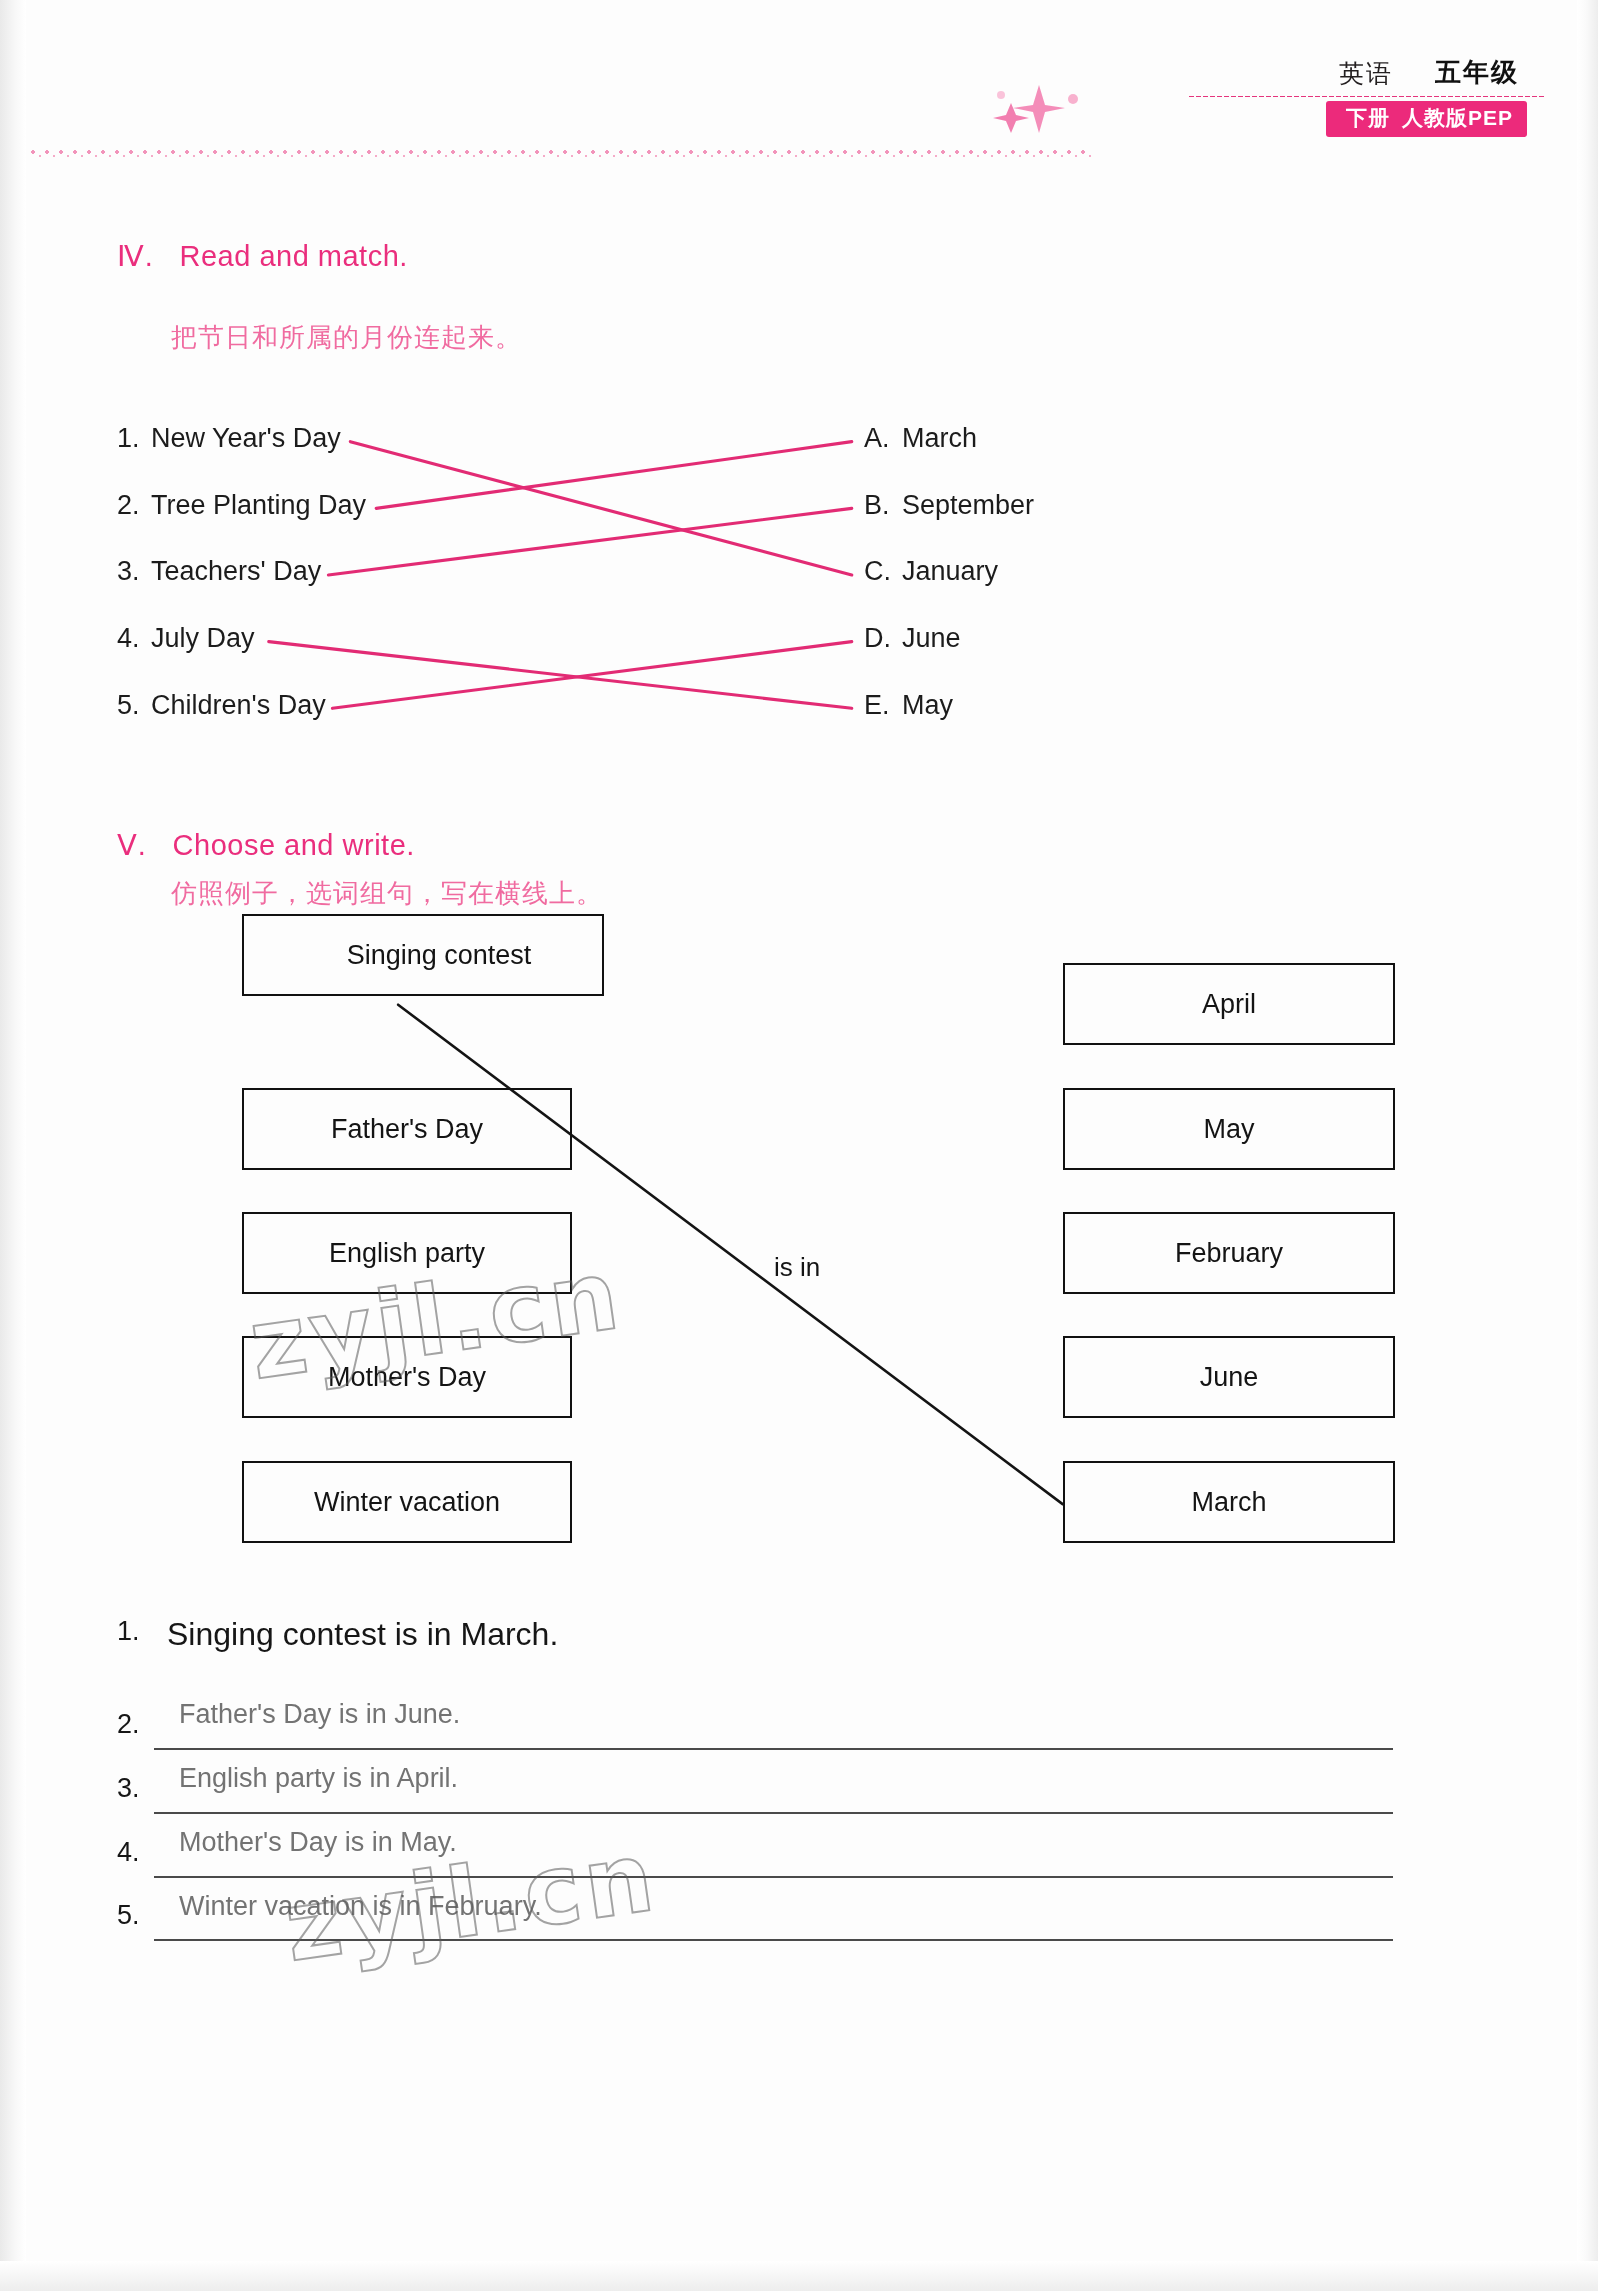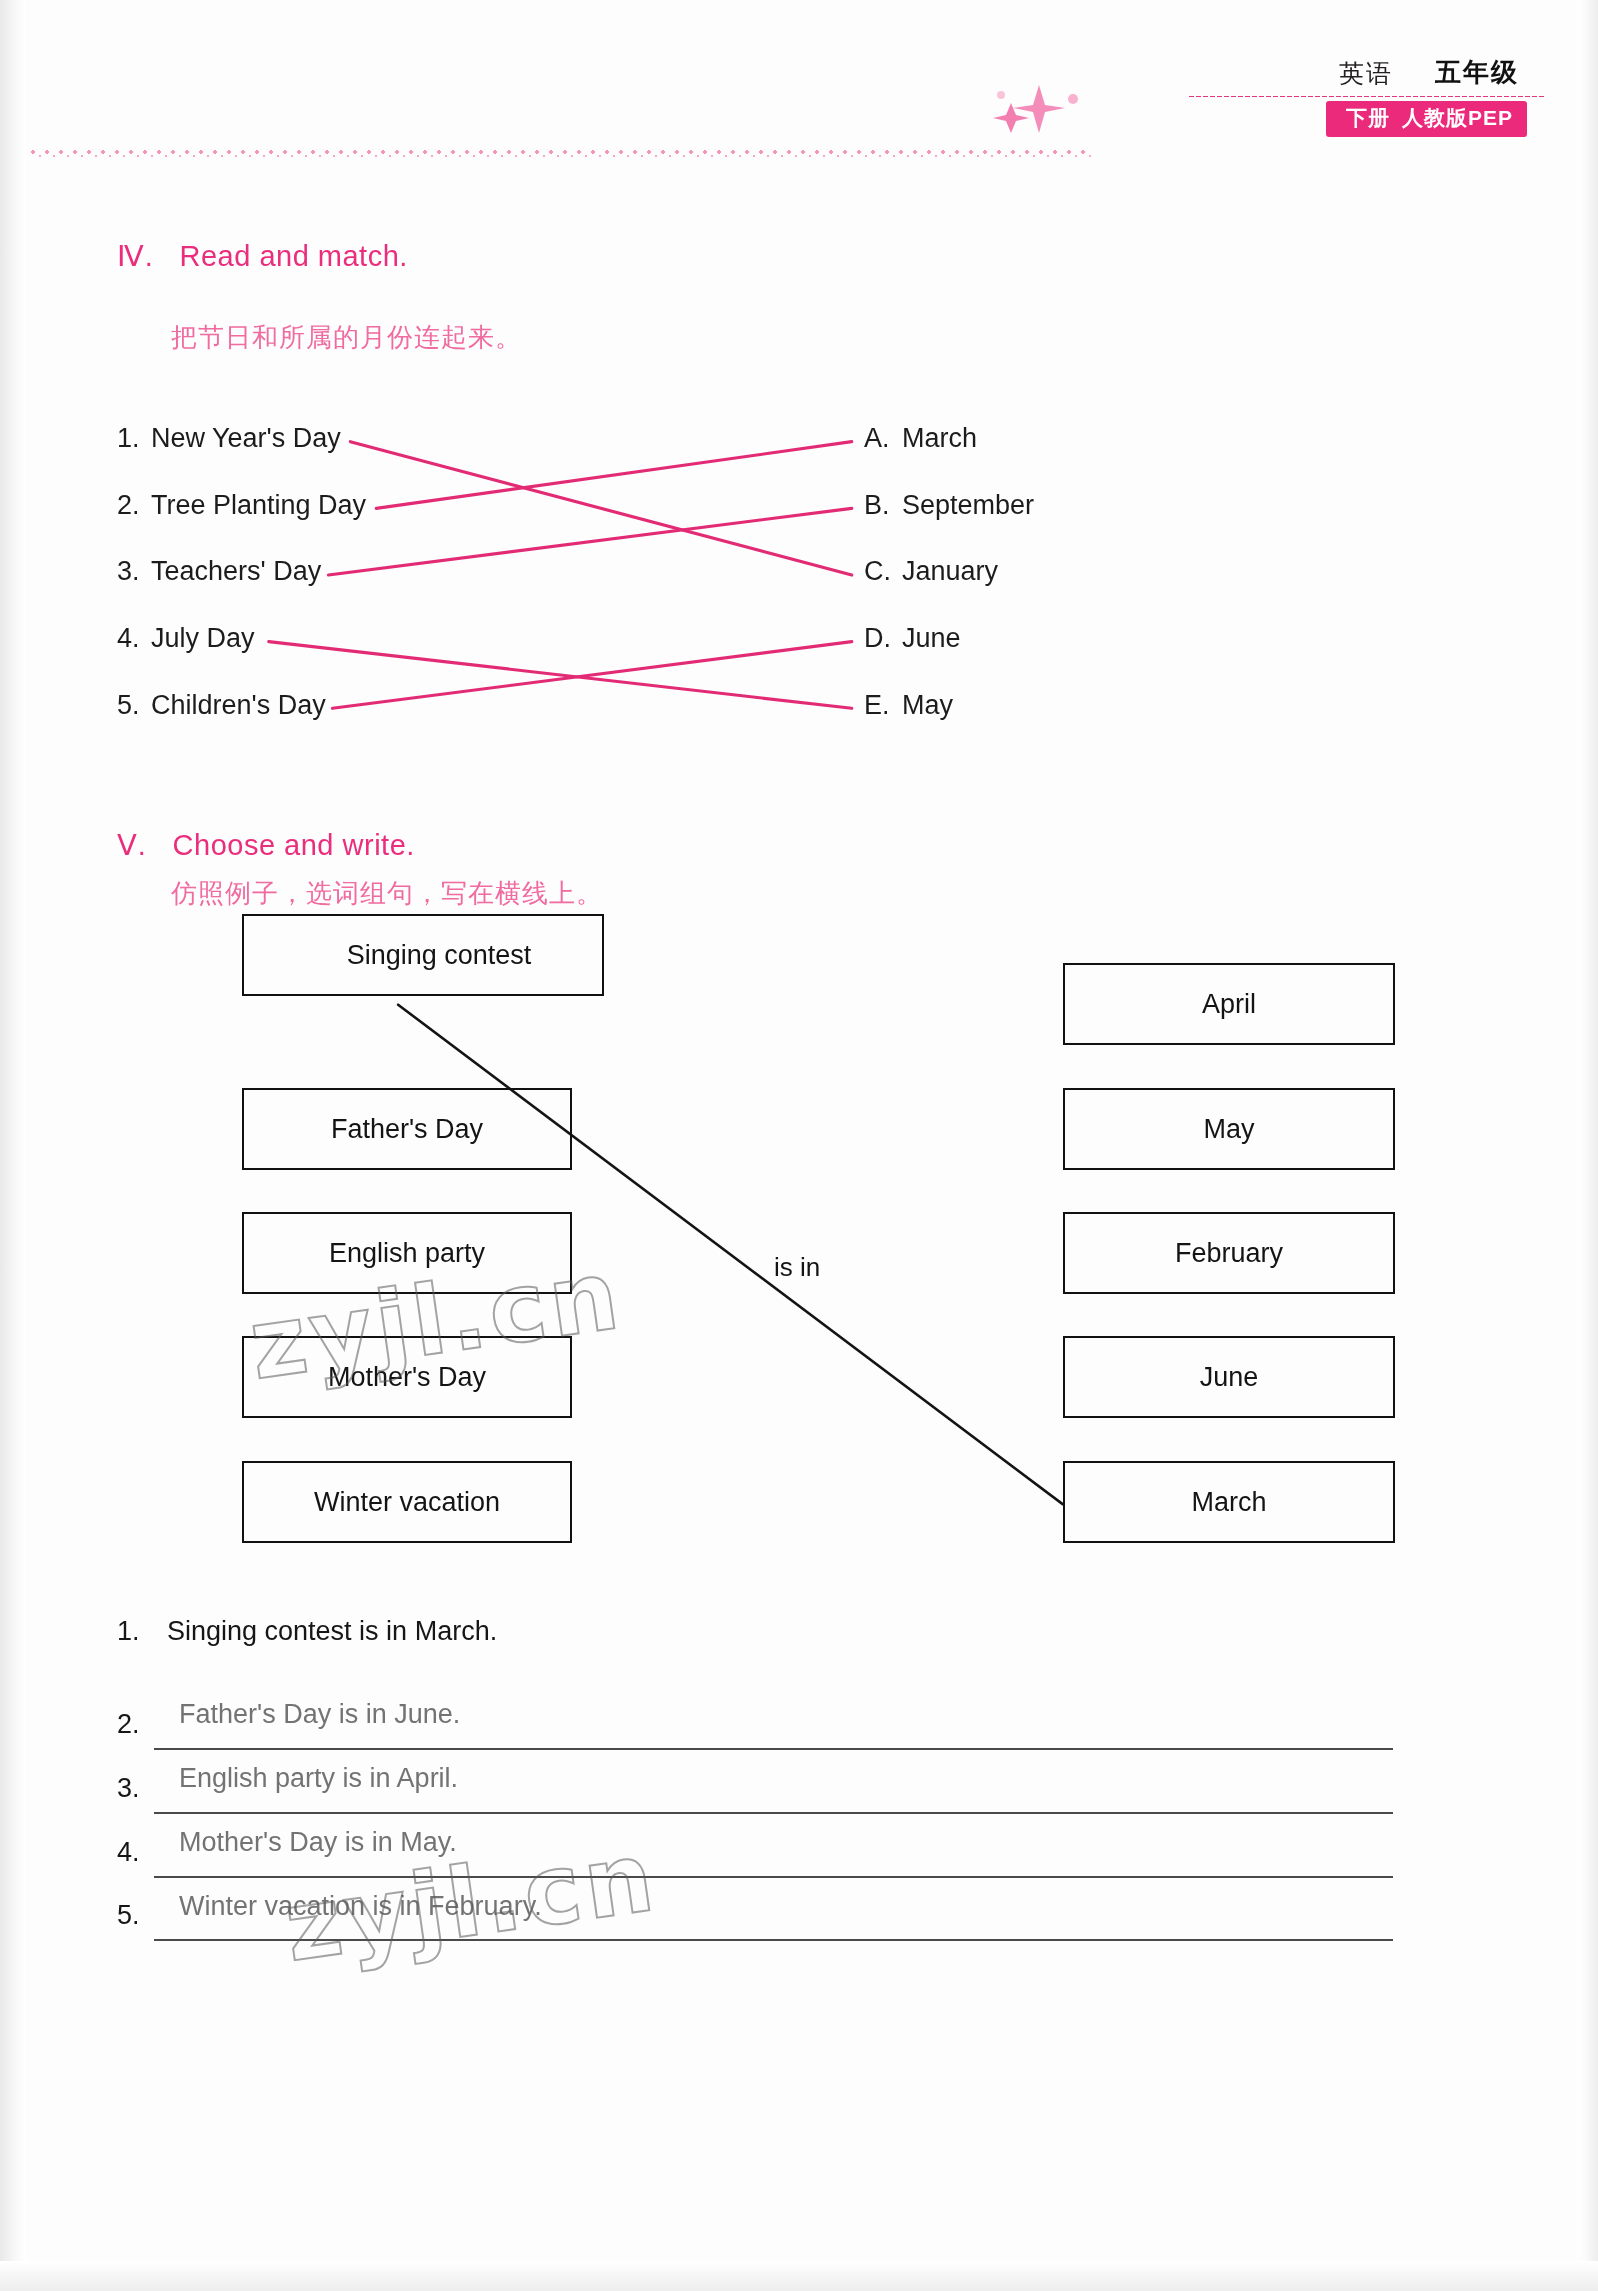--- a/index.html
+++ b/index.html
@@ -114,21 +114,21 @@
     position:absolute; font-size:26px; color:#141414; white-space:nowrap;
   }
   .ans-num { position:absolute; font-size:27px; color:#161616; }
   .ans-line {
     position:absolute; height:0; border-bottom:2px solid #4a4a4a;
   }
   .ans-text {
     position:absolute; font-size:27px; color:#737373; white-space:nowrap;text-align:right;
   }
   .ans-text-black {
-    position:absolute; font-size:27px; color:#161616; white-space:nowrap;
+    position:absolute; font-size:32px; color:#161616; white-space:nowrap;
   }
 
   
   .wm {
     position:absolute;
     font-size:96px; font-weight:bold;
     color:transparent;
     -webkit-text-stroke:2px rgba(90,90,90,.55);
     letter-spacing:4px;
     transform:rotate(-8deg);

